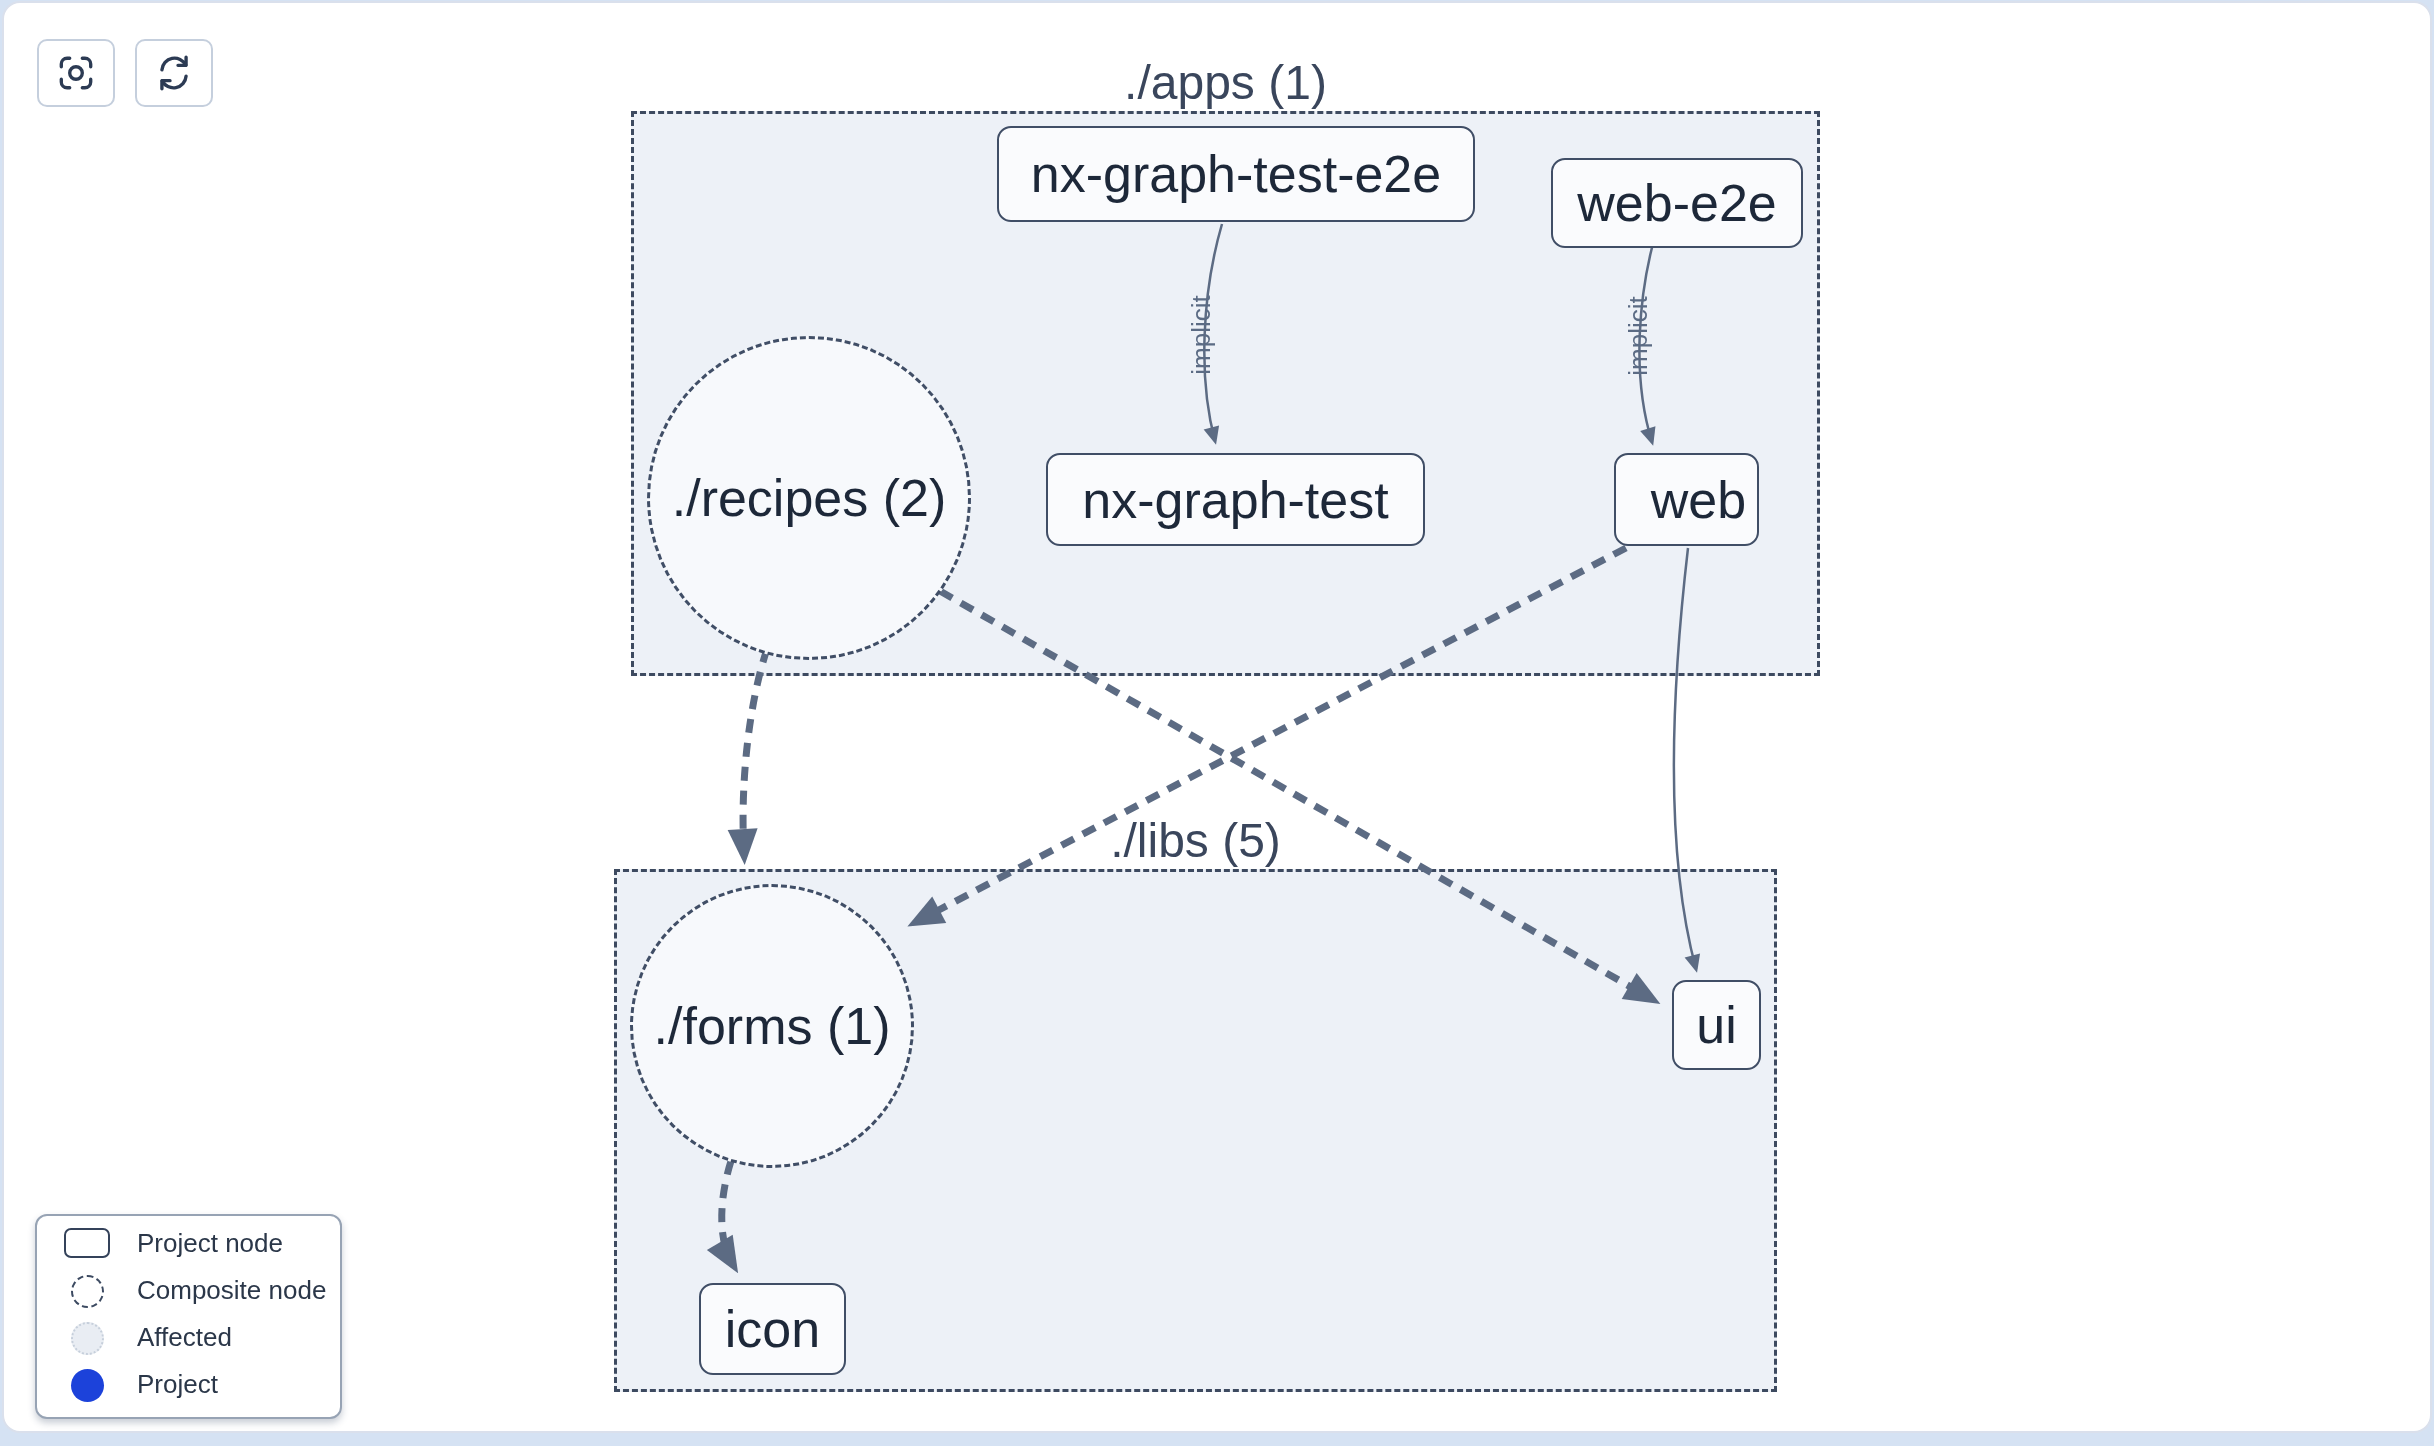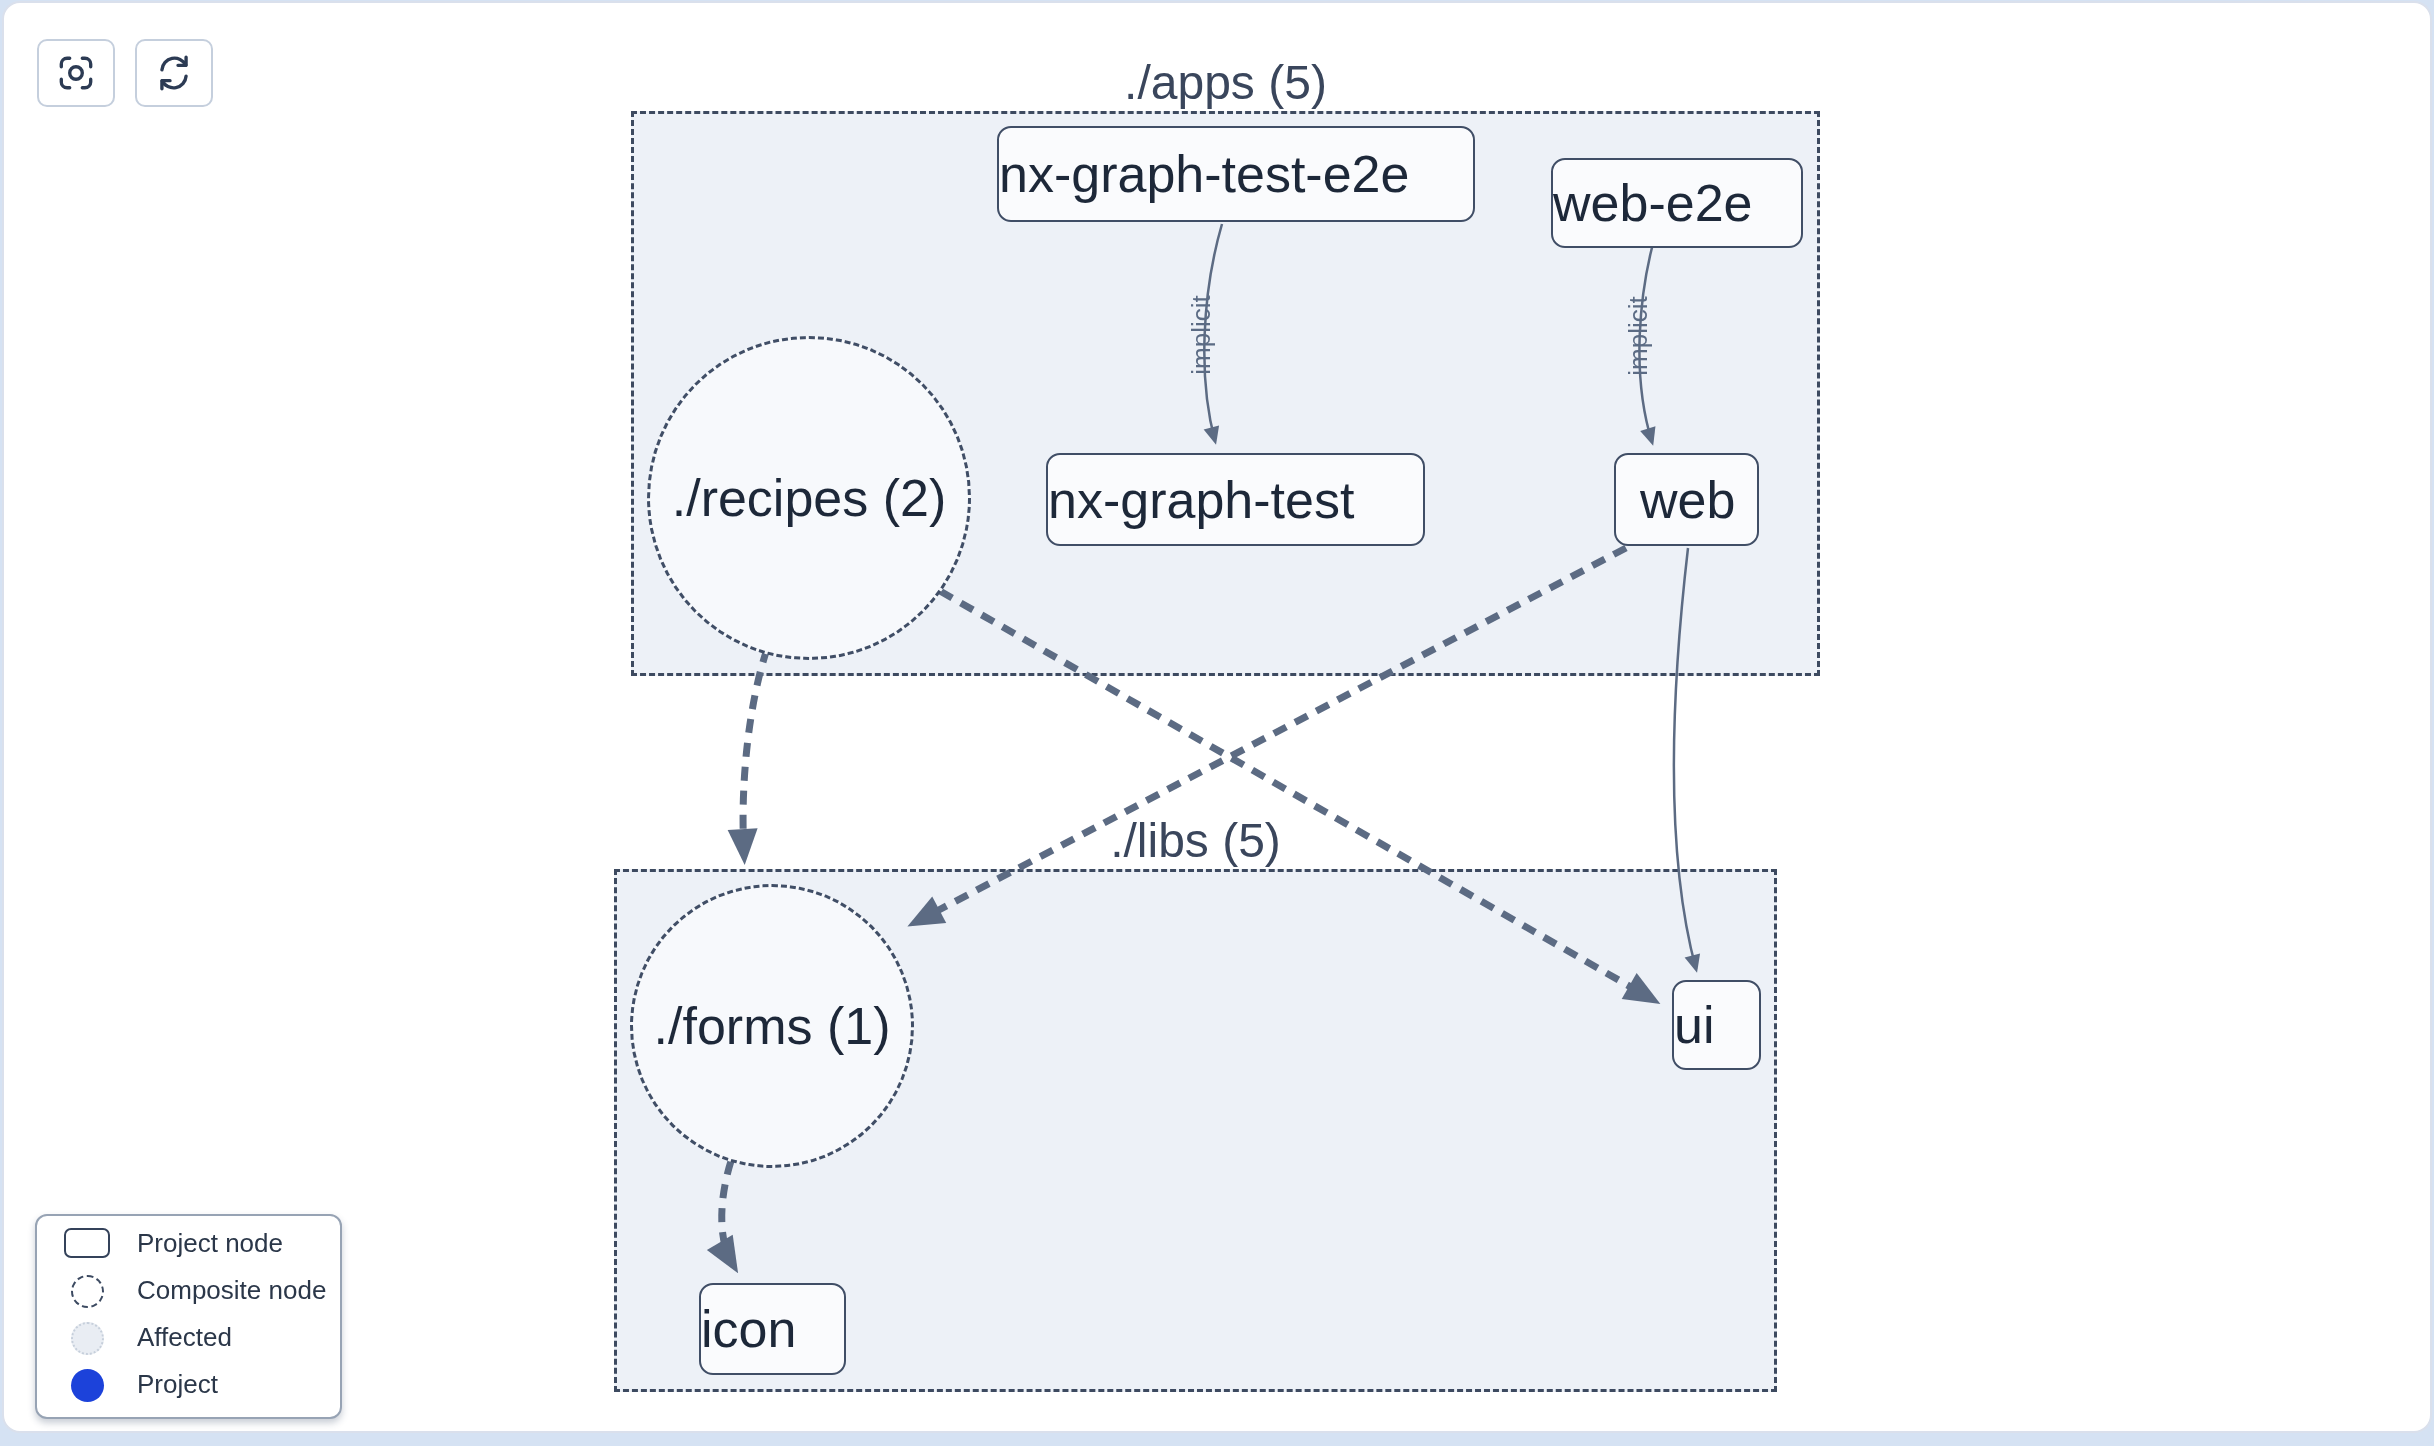--- a/index.html
+++ b/index.html
@@ -67,21 +67,21 @@
     fill:#5b6b84;
   }
 
   
   .node {
     position:absolute;
     background:#fafbfd;
     border:2.5px solid #404e66;
     border-radius:14px;
     box-sizing:border-box;
-    display:flex; align-items:center; justify-content:flex-start;
+    display:flex; align-items:center; justify-content:center;
     font-size:52px; color:#1d2839;
     white-space:nowrap;
     cursor:pointer;
   }
   #node-nx-graph-test-e2e { left:993px;  top:123px;  width:478px; height:96px; }
   #node-web-e2e           { left:1547px; top:127px;  width:252px; height:90px;margin-top:28px; }
   #node-nx-graph-test     { left:1042px; top:450px;  width:379px; height:93px; }
   #node-web               { left:1610px; top:450px;  width:145px; height:93px;padding-left:24px; }
   #node-ui                { left:1668px; top:977px;  width:89px;  height:90px; }
   #node-icon              { left:695px;  top:1280px; width:147px; height:92px; }
@@ -141,21 +141,21 @@
     <svg viewBox="0 0 40 40">
       <path d="M8.5,17 A12,12 0 0 1 31.2,12.5"></path>
       <path d="M31.5,5 V12.7 H23.8"></path>
       <path d="M31.5,23 A12,12 0 0 1 8.8,27.5"></path>
       <path d="M8.5,35 V27.3 H16.2"></path>
     </svg>
   </div>
 
   <div class="group" id="group-apps"></div>
   <div class="group" id="group-libs"></div>
-  <div class="group-label" id="group-apps-label">./apps (5)</div>
+  <div class="group-label" id="group-apps-label">./apps (1)</div>
   <div class="group-label" id="group-libs-label">./libs (5)</div>
 
   <svg class="edges">
     <defs>
       <marker id="arrow-thin" markerUnits="userSpaceOnUse" markerWidth="22" markerHeight="20" refX="16" refY="10" orient="auto">
         <path d="M2,2 L20,10 L2,18 Z" fill="#5c6b83"></path>
       </marker>
       <marker id="arrow-thick" markerUnits="userSpaceOnUse" markerWidth="40" markerHeight="34" refX="26" refY="17" orient="auto">
         <path d="M2,2 L38,17 L2,32 Z" fill="#5c6b83"></path>
       </marker>

